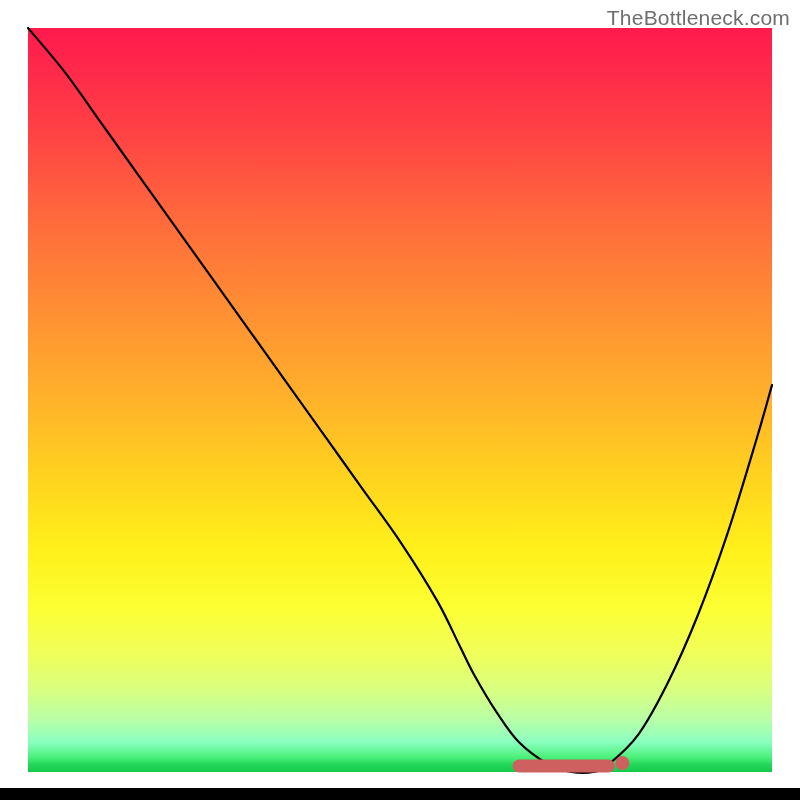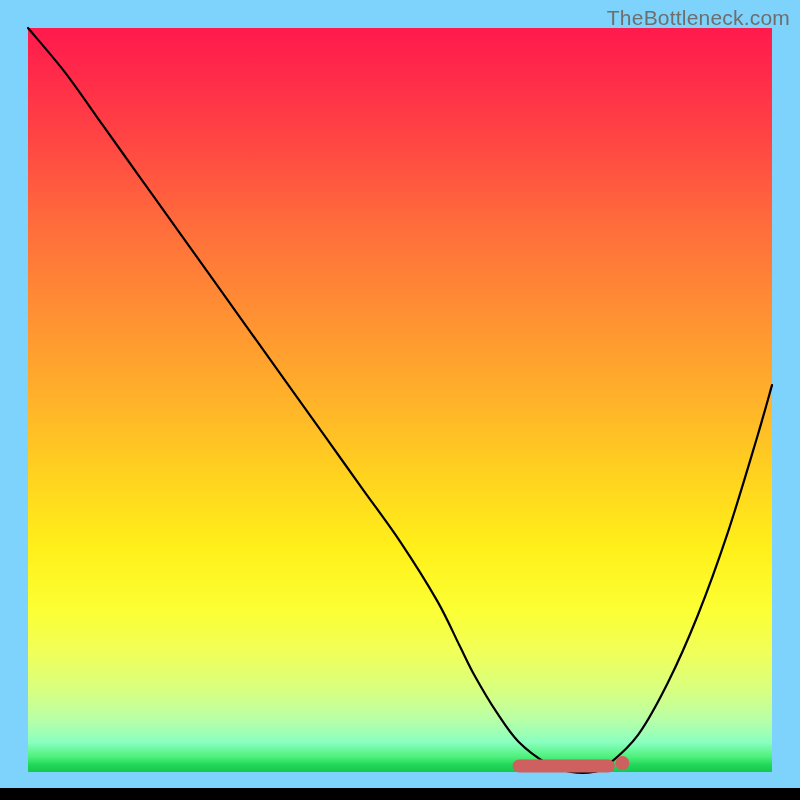--- a/index.html
+++ b/index.html
@@ -10,21 +10,21 @@
     background: #000;
     overflow: hidden;
     font-family: Arial, Helvetica, sans-serif;
   }
   .frame {
     position: absolute;
     left: 0;
     top: 0;
     width: 800px;
     height: 788px;
-    background: #7dd3fc;
+    background: #ffffff;
   }
   .plot {
     position: absolute;
     left: 28px;
     top: 28px;
     width: 744px;
     height: 744px;
     
     background: linear-gradient(to bottom,
       #ff1a4d 0%,

